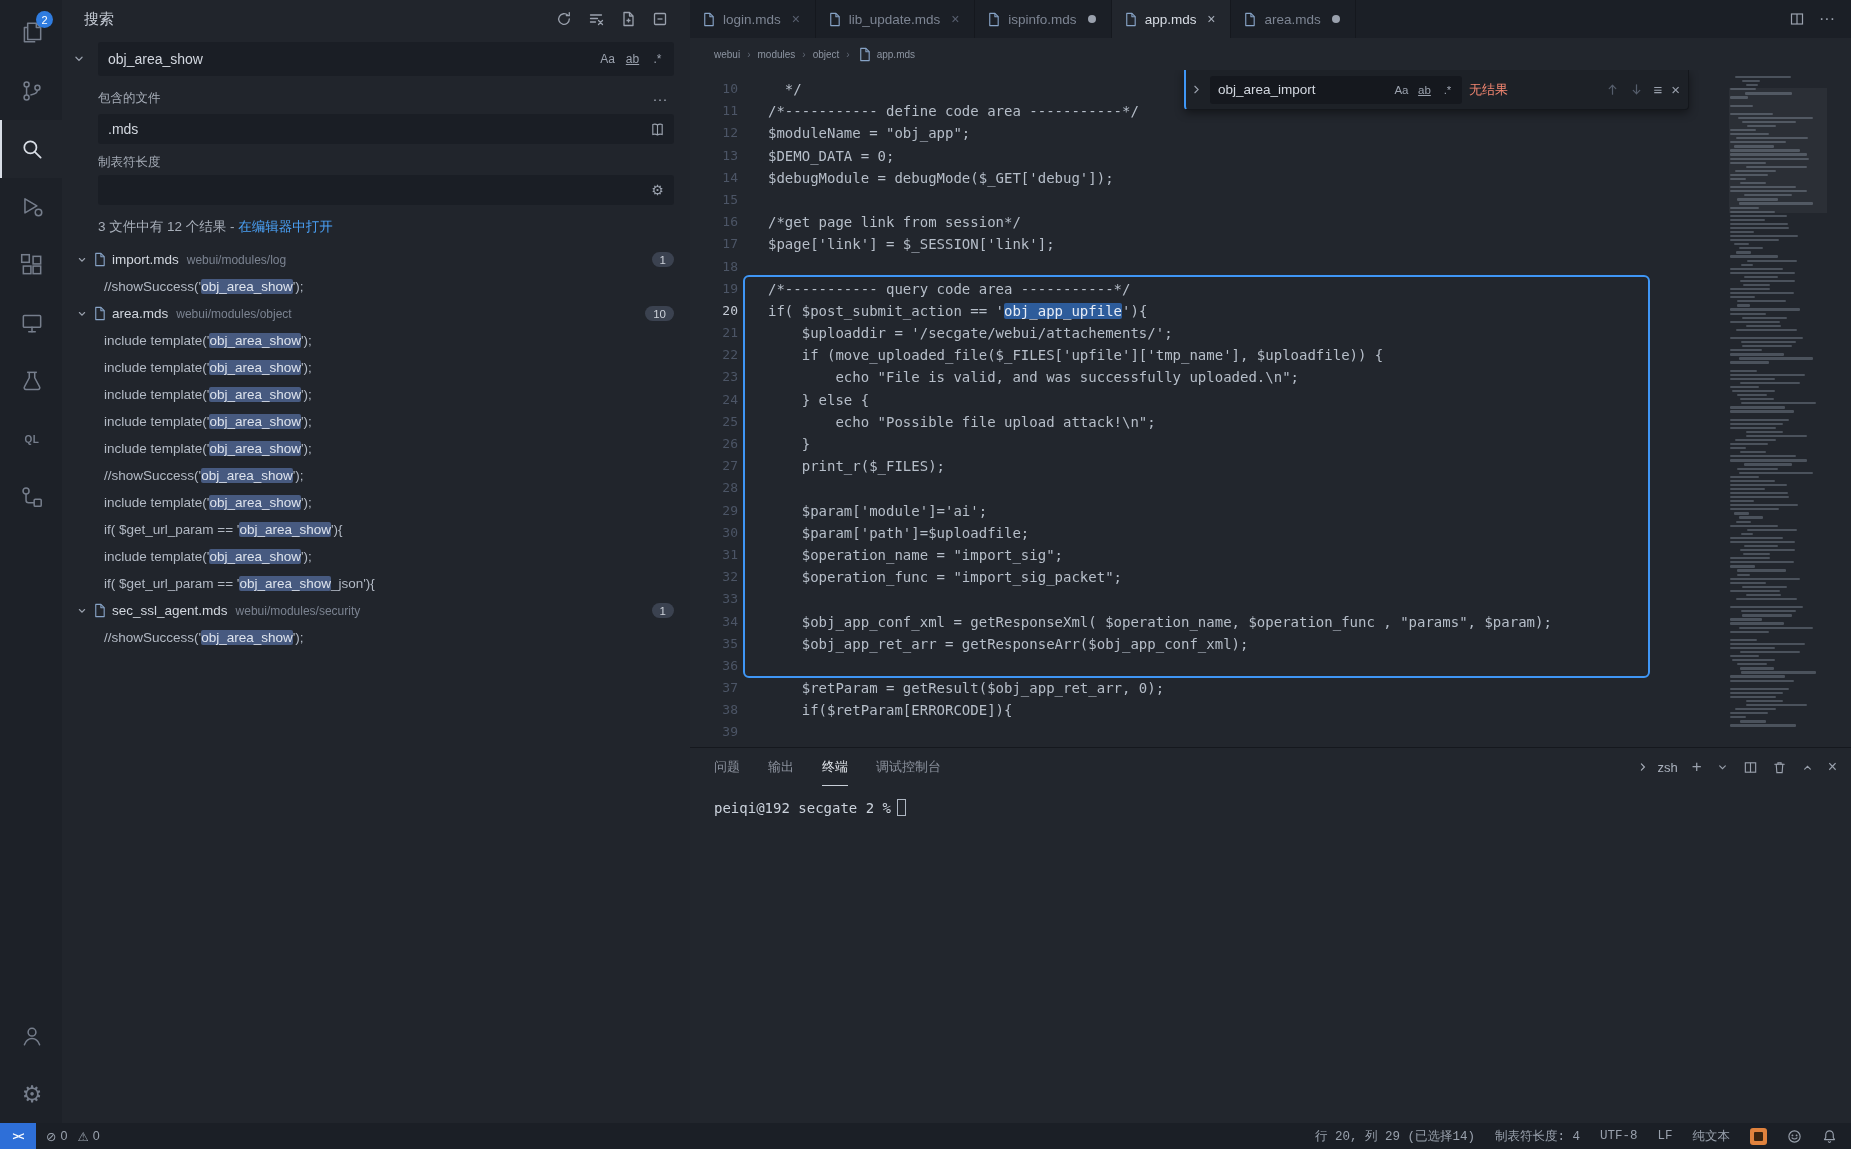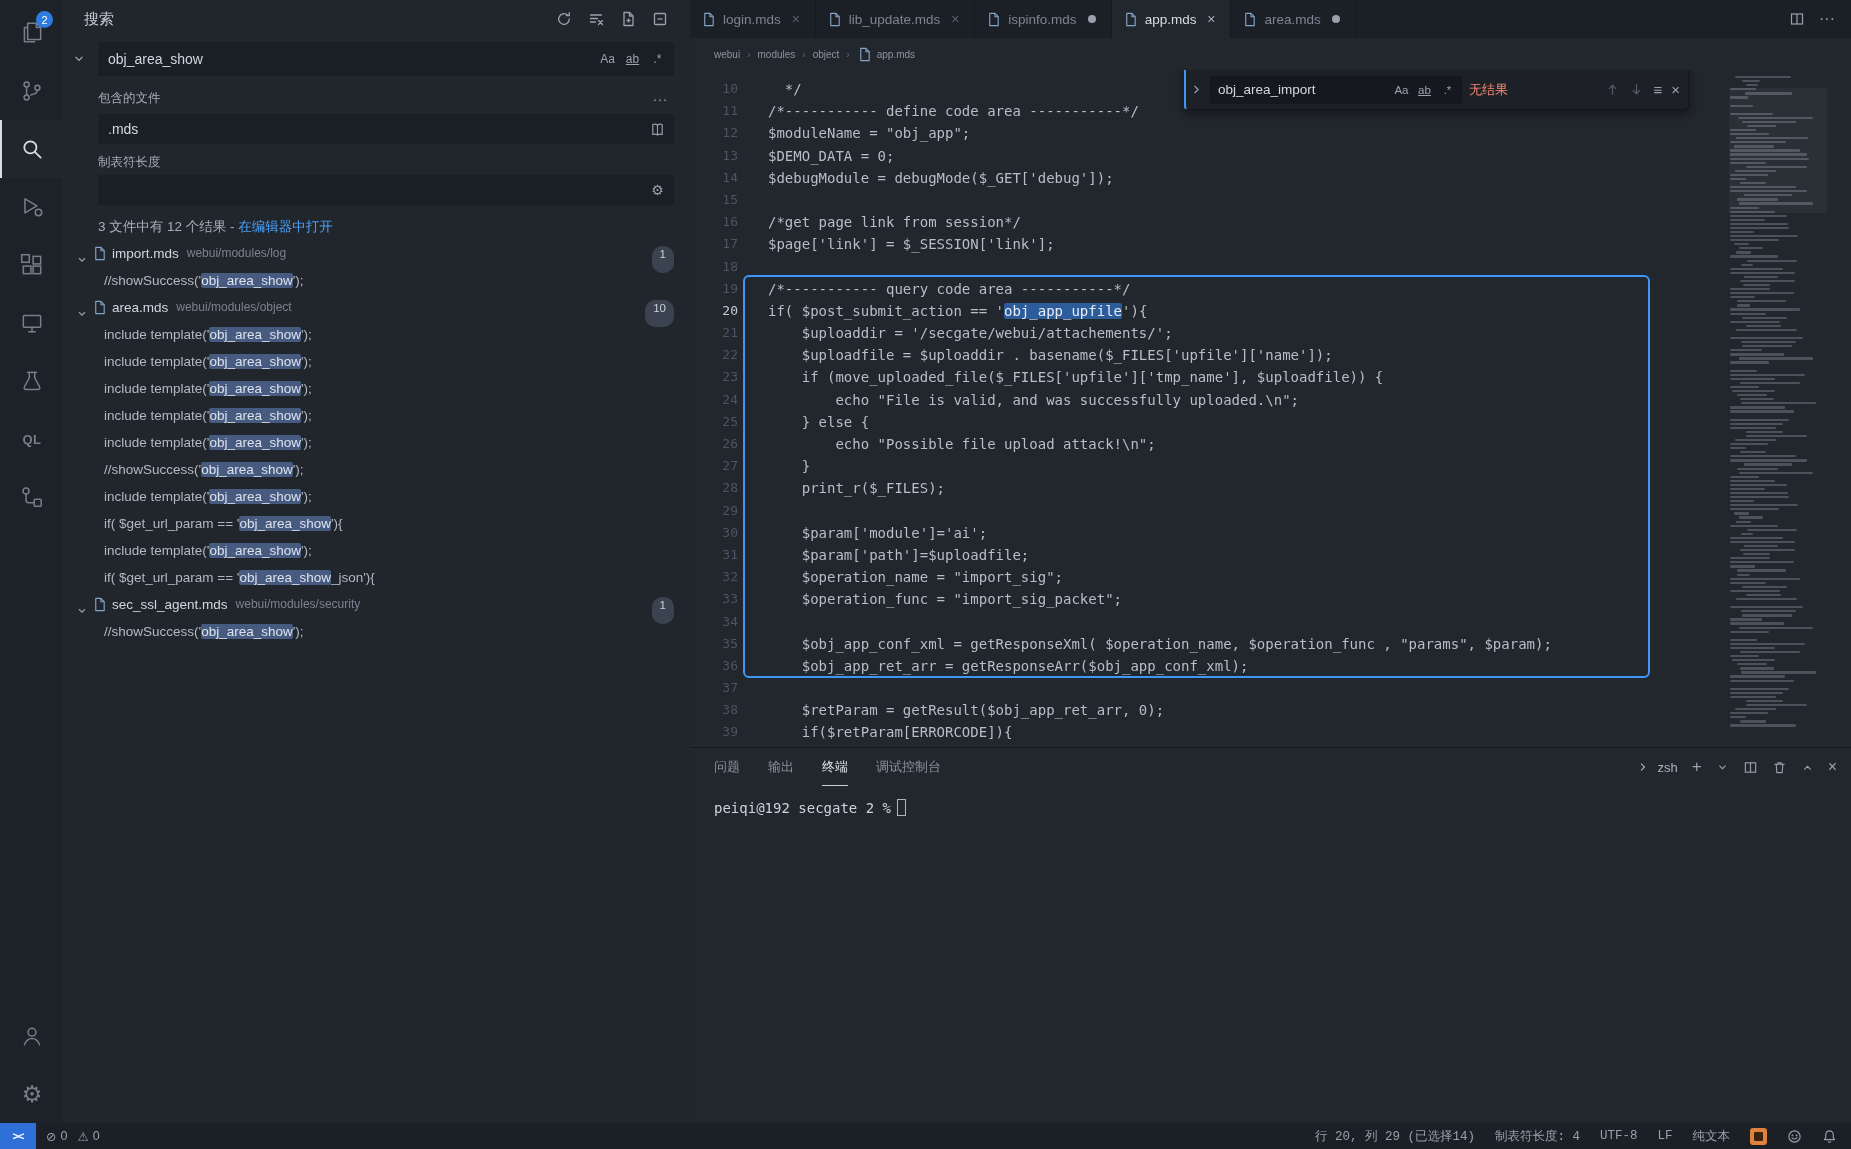--- a/index.html
+++ b/index.html
@@ -12,21 +12,21 @@
   #root { position:relative; width:1851px; height:1149px; display:flex; flex-direction:column; }
   .main-row { flex:1; display:flex; min-height:0; }
 
   
   .activity-bar { width:62px; background:#1d2128; display:flex; flex-direction:column; align-items:stretch; padding-top:4px; flex-shrink:0; }
   .ab-item { height:58px; display:flex; align-items:center; justify-content:center; color:#767e8c; position:relative; border-left:2px solid transparent; cursor:pointer; }
   .ab-item.active { color:#d9dee6; border-left-color:#d9dee6; background:rgba(255,255,255,0.02); }
   .ab-item svg { width:26px; height:26px; }
   .ab-badge { position:absolute; top:7px; right:9px; min-width:17px; height:17px; border-radius:9px; background:#2f7ce0; color:#fff; font-size:11px; display:flex; align-items:center; justify-content:center; padding:0 3px; }
   .ab-spacer { flex:1; }
-  .ql-text { font-size:13px; font-weight:bold; letter-spacing:.5px; }
+  .ql-text { font-size:10px; font-weight:bold; letter-spacing:.5px; }
   .gear-glyph { font-size:23px; line-height:1; }
 
   
   .sidebar { width:628px; background:#21252c; display:flex; flex-direction:column; flex-shrink:0; min-height:0; }
   .sb-header { height:38px; display:flex; align-items:center; padding:0 18px 0 22px; }
   .sb-title { font-size:15px; color:#c3c9d3; }
   .sb-header-icons { margin-left:auto; display:flex; gap:8px; color:#9aa1ad; }
   .icon-btn { width:24px; height:24px; display:flex; align-items:center; justify-content:center; border-radius:4px; cursor:pointer; }
   .icon-btn svg { width:16px; height:16px; }
 
@@ -44,21 +44,21 @@
 
   .filter-label { display:flex; align-items:center; padding:10px 18px 4px 36px; font-size:12.5px; color:#a5acb7; }
   .filter-label .icon-btn { margin-left:auto; color:#9aa1ad; font-size:15px; }
   .filter-input-row { margin:0 16px 0 36px; }
   .filter-input-row .input-box { height:30px; }
 
   .summary-row { padding:13px 18px 6px 36px; font-size:13.5px; color:#a7aeb9; }
   .summary-link { color:#4aa0f5; cursor:pointer; }
 
   .results { flex:1; overflow:hidden; padding-top:4px; }
-  .res-row { height:27px; display:flex; padding-right:16px; font-size:13.5px; cursor:pointer; white-space:nowrap; }
+  .res-row { height:27px; display:flex; align-items:center; padding-right:16px; font-size:13.5px; cursor:pointer; white-space:nowrap; }
   .res-twistie { width:16px; margin-left:12px; color:#9aa1ad; display:flex; align-items:center; justify-content:center; }
   .res-file-icon { margin:0 5px 0 2px; color:#87a3c6; display:flex; }
   .res-name { color:#d2d7df; }
   .res-path { font-size:12px; color:#7b8391; margin-left:8px; }
   .res-badge { margin-left:auto; background:#3b4250; color:#ccd1d9; border-radius:10px; padding:1.5px 8px; font-size:11.5px; }
   .res-match-text { padding-left:42px; color:#b2b9c4; overflow:hidden; text-overflow:ellipsis; }
   .hl { background:#475a80; border-radius:2px; color:#dde3ec; }
 
   
   .editor-col { flex:1; min-width:0; display:flex; flex-direction:column; background:#22262d; }
@@ -490,21 +490,20 @@
             <div class="code-line">$moduleName = "obj_app";</div>
             <div class="code-line">$DEMO_DATA = 0;</div>
             <div class="code-line">$debugModule = debugMode($_GET['debug']);</div>
             <div class="code-line">&nbsp;</div>
             <div class="code-line">/*get page link from session*/</div>
             <div class="code-line">$page['link'] = $_SESSION['link'];</div>
             <div class="code-line">&nbsp;</div>
             <div class="code-line">/*----------- query code area -----------*/</div>
             <div class="code-line"><span>if( $post_submit_action == '</span><span class="sel-word">obj_app_upfile</span><span>'){</span></div>
             <div class="code-line">    $uploaddir = '/secgate/webui/attachements/';</div>
-            <div class="code-line">    $uploadfile = $uploaddir . basename($_FILES['upfile']['name']);</div>
             <div class="code-line">    if (move_uploaded_file($_FILES['upfile']['tmp_name'], $uploadfile)) {</div>
             <div class="code-line">        echo "File is valid, and was successfully uploaded.\n";</div>
             <div class="code-line">    } else {</div>
             <div class="code-line">        echo "Possible file upload attack!\n";</div>
             <div class="code-line">    }</div>
             <div class="code-line">    print_r($_FILES);</div>
             <div class="code-line">&nbsp;</div>
             <div class="code-line">    $param['module']='ai';</div>
             <div class="code-line">    $param['path']=$uploadfile;</div>
             <div class="code-line">    $operation_name = "import_sig";</div>

